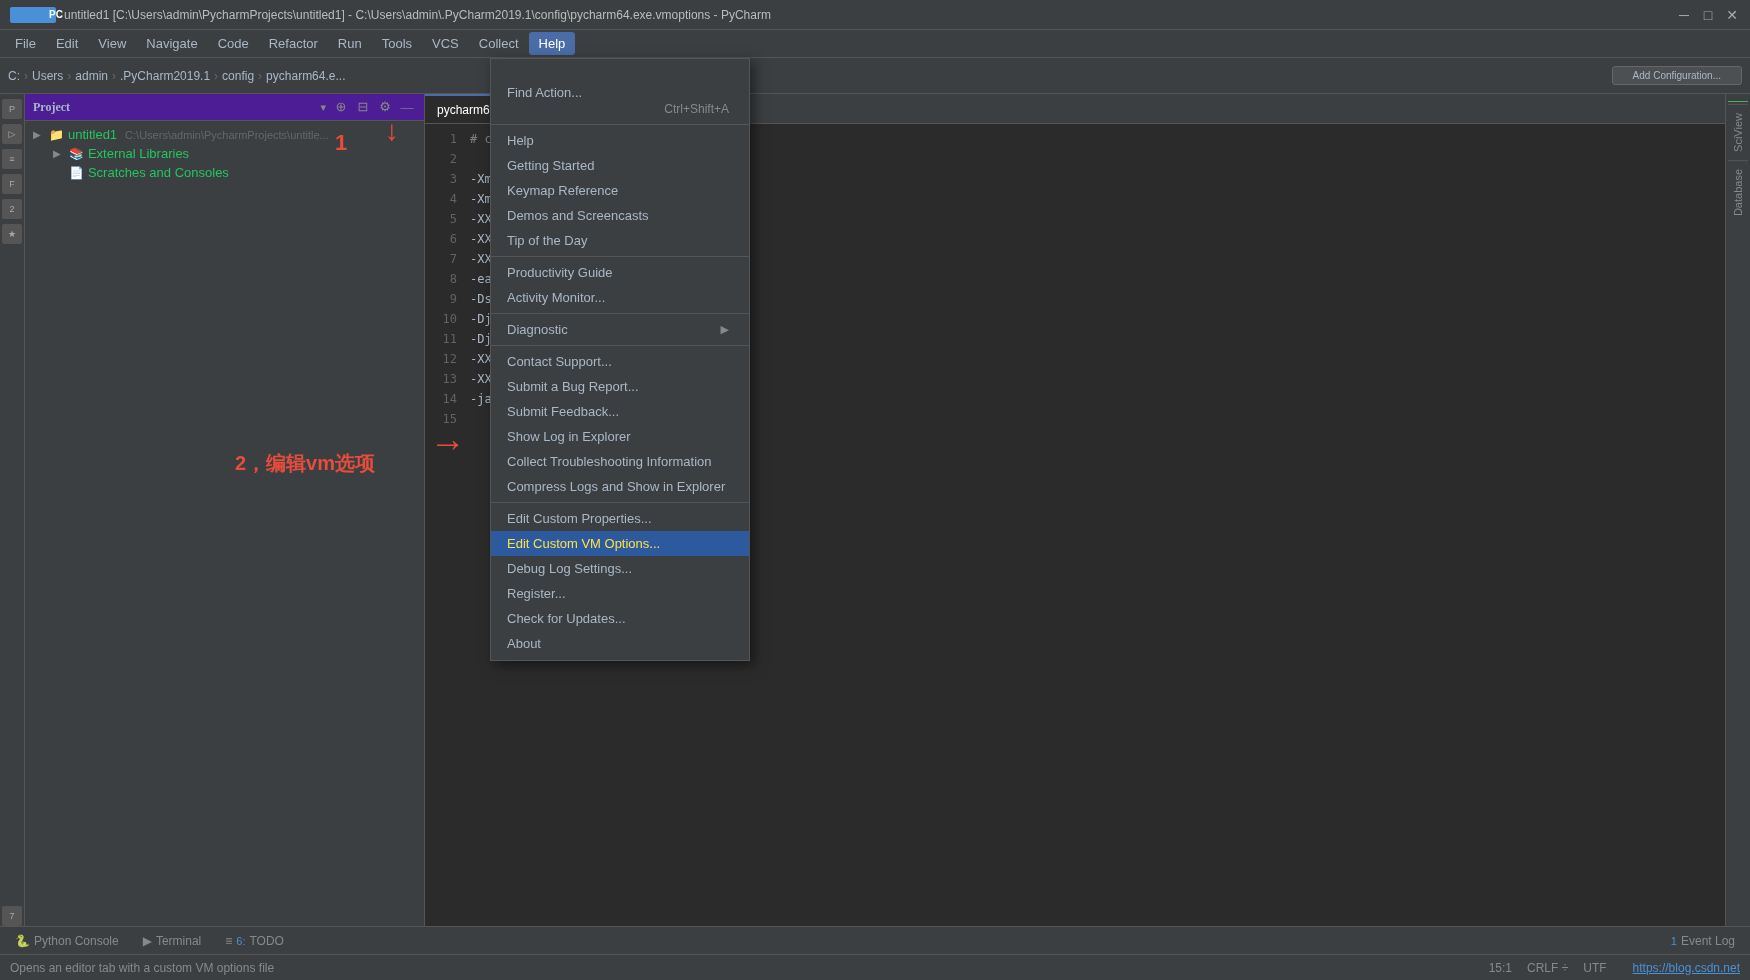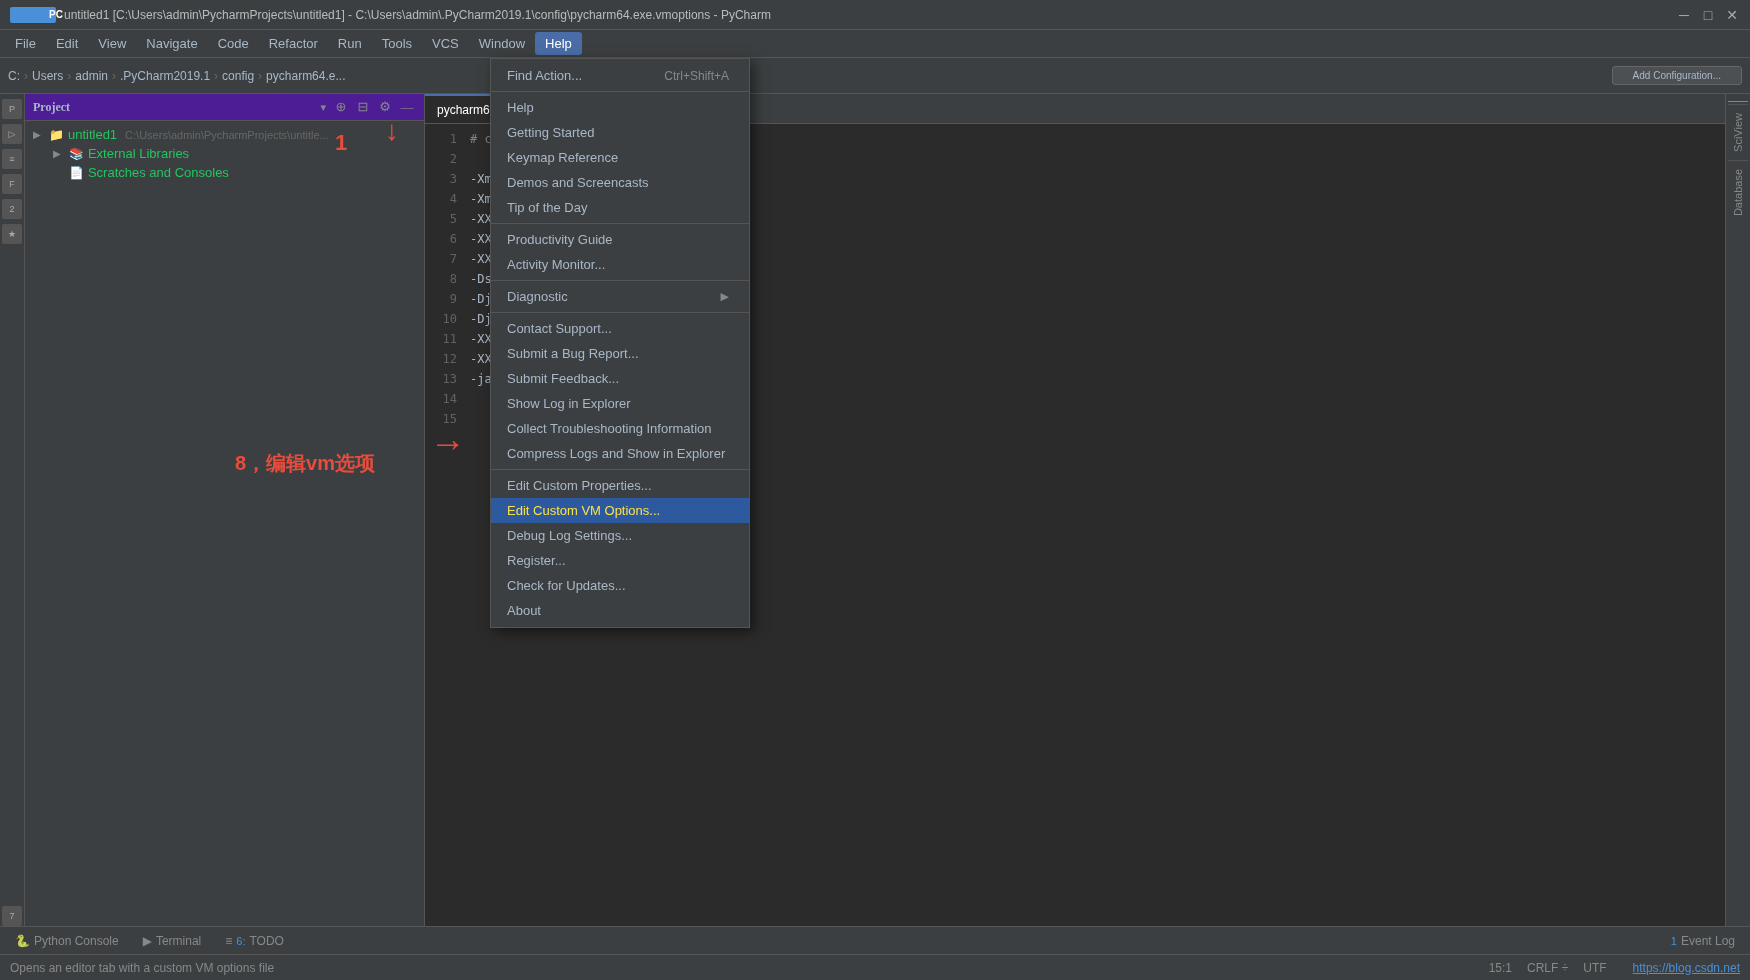--- a/index.html
+++ b/index.html
@@ -320,20 +320,21 @@
       justify-content: space-between;
       gap: 10px;
     }
     .dropdown-item.highlighted {
       background: #2d5a9e;
       color: #fde047;
     }
     .dropdown-item .shortcut {
       color: #888;
       font-size: 12px;
+      margin-top: 34px;
     }
     .dropdown-separator {
       height: 1px;
       background: #555;
       margin: 3px 0;
     }
     .dropdown-item .arrow { color: #888; font-size: 11px; }
   </style>
 </head>
 <body>
@@ -353,21 +354,21 @@
 <div class="menu-bar">
   <div class="menu-item">File</div>
   <div class="menu-item">Edit</div>
   <div class="menu-item">View</div>
   <div class="menu-item">Navigate</div>
   <div class="menu-item">Code</div>
   <div class="menu-item">Refactor</div>
   <div class="menu-item">Run</div>
   <div class="menu-item">Tools</div>
   <div class="menu-item">VCS</div>
-  <div class="menu-item">Window</div>
+  <div class="menu-item">Collect</div>
   <div class="menu-item active">Help</div>
 </div>
 
 <div class="toolbar">
   <div class="toolbar-breadcrumb">
     <span>C:</span>
     <span class="breadcrumb-sep">›</span>
     <span>Users</span>
     <span class="breadcrumb-sep">›</span>
     <span>admin</span>
@@ -452,20 +453,21 @@
           <div>15</div>
       </div>
       <div class="code-content">
         <div class="code-line code-comment"># cust</div>
         <div class="code-line">&nbsp;</div>
         <div class="code-line code-opt">-Xms12</div>
         <div class="code-line code-opt">-Xmx75</div>
         <div class="code-line code-opt">-XX:Re</div>
         <div class="code-line code-opt">-XX:+U</div>
         <div class="code-line code-opt">-XX:Sc</div>
+        <div class="code-line code-opt">-ea</div>
         <div class="code-line code-opt">-Dsun.</div>
         <div class="code-line code-opt">-Djava</div>
         <div class="code-line code-opt">-Djdk.</div>
         <div class="code-line code-opt">-XX:+F</div>
         <div class="code-line code-opt">-XX:-O</div>
         <div class="code-line code-opt">-javaa</div>
         <div class="code-line">&nbsp;</div>
       </div>
     </div>
 
@@ -586,21 +588,21 @@
 ">→</div>
 
 <div style="
   position:absolute;
   left: 235px;
   top: 450px;
   color: #e74c3c;
   font-size: 20px;
   font-weight: bold;
   font-family: Arial;
-">8，编辑vm选项</div>
+">2，编辑vm选项</div>
 
 <div class="bottom-toolbar">
   <div class="bottom-tab">
     <span>🐍</span>
     <span>Python Console</span>
   </div>
   <div class="bottom-tab">
     <span>▶</span>
     <span>Terminal</span>
   </div>

